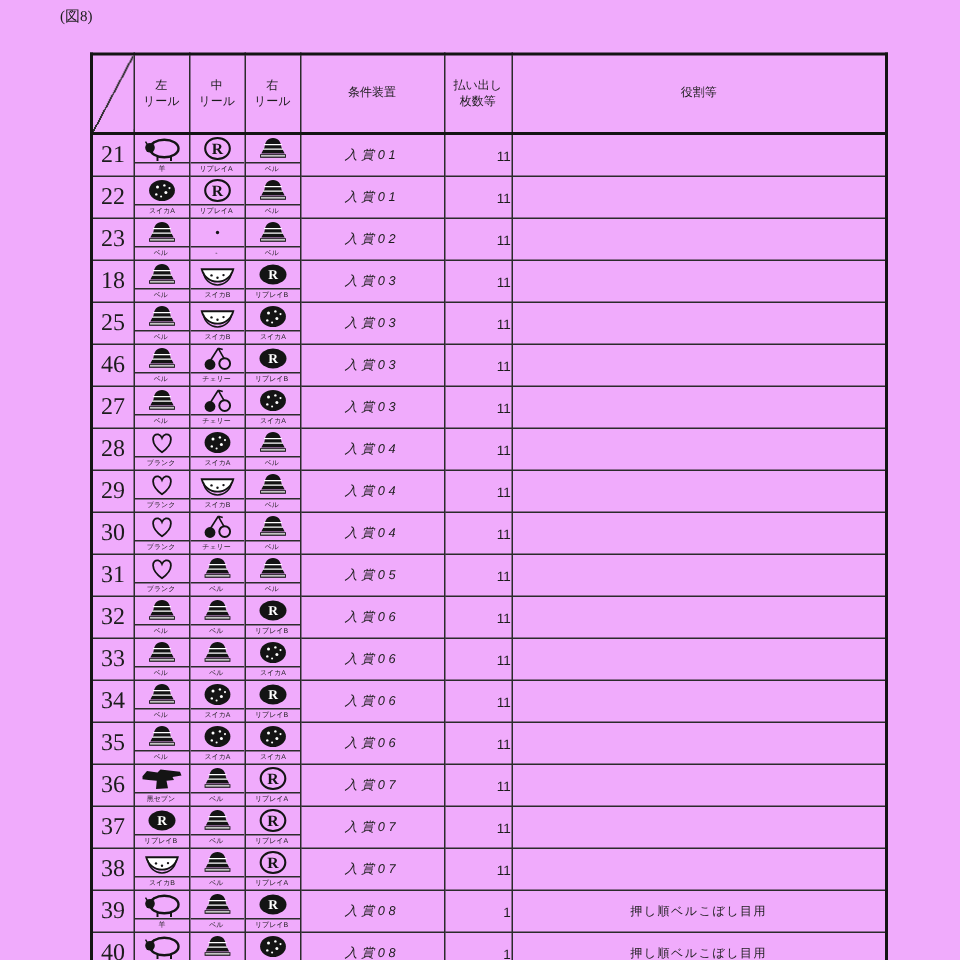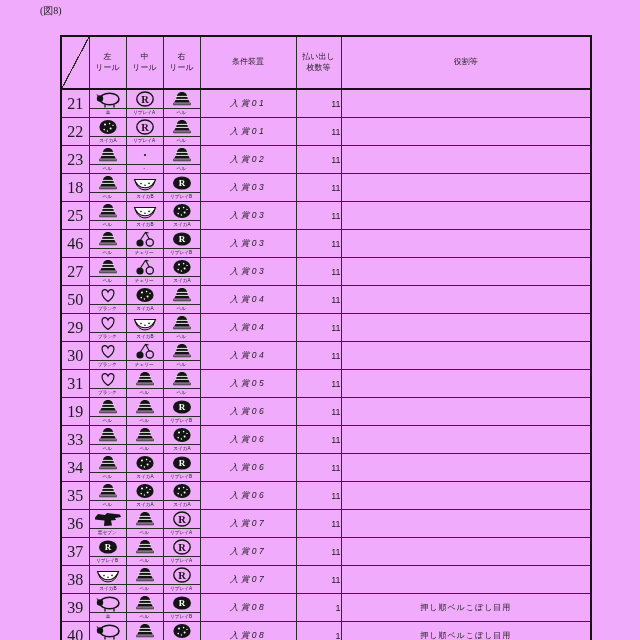--- a/index.html
+++ b/index.html
@@ -429,21 +429,21 @@
               <div class="sym-label">
                 <span>スイカA</span>
               </div>
             </div>
           </td>
           <td class="cond">入賞03</td>
           <td class="payout">11</td>
           <td class="role"></td>
         </tr>
         <tr>
-          <td class="num">50</td>
+          <td class="num">28</td>
           <td>
             <div class="sym-wrap">
               <div class="sym-icon">
                 <svg width="22" height="16" viewBox="0 0 22 16">
                   <path d="M11 14.5 C2.5 8.5 4.5 1.8 8.5 2.6 C10.2 3 11 5 11 5 C11 5 11.8 3 13.5 2.6 C17.5 1.8 19.5 8.5 11 14.5 Z" fill="none" stroke="#141414" stroke-width="1.2"></path>
                 </svg>
               </div>
               <div class="sym-label">
                 <span>ブランク</span>
               </div>
@@ -624,21 +624,21 @@
               <div class="sym-label">
                 <span>ベル</span>
               </div>
             </div>
           </td>
           <td class="cond">入賞05</td>
           <td class="payout">11</td>
           <td class="role"></td>
         </tr>
         <tr>
-          <td class="num">19</td>
+          <td class="num">32</td>
           <td>
             <div class="sym-wrap">
               <div class="sym-icon">
                 <svg width="24" height="16" viewBox="0 0 24 16">
                   <path d="M12 1 C8.5 1 6.6 3.6 6.4 7.2 L4.2 11.4 L19.8 11.4 L17.6 7.2 C17.4 3.6 15.5 1 12 1 Z" fill="#141414"></path>
                   <path d="M6 5.4 L18 5.4 M5.4 8.4 L18.6 8.4" stroke="#fff" stroke-width="0.9"></path>
                   <rect x="3.4" y="11.8" width="17.2" height="2.4" fill="#141414"></rect>
                   <path d="M4 12.9 L20 12.9" stroke="#fff" stroke-width="0.7"></path>
                 </svg>
               </div>

